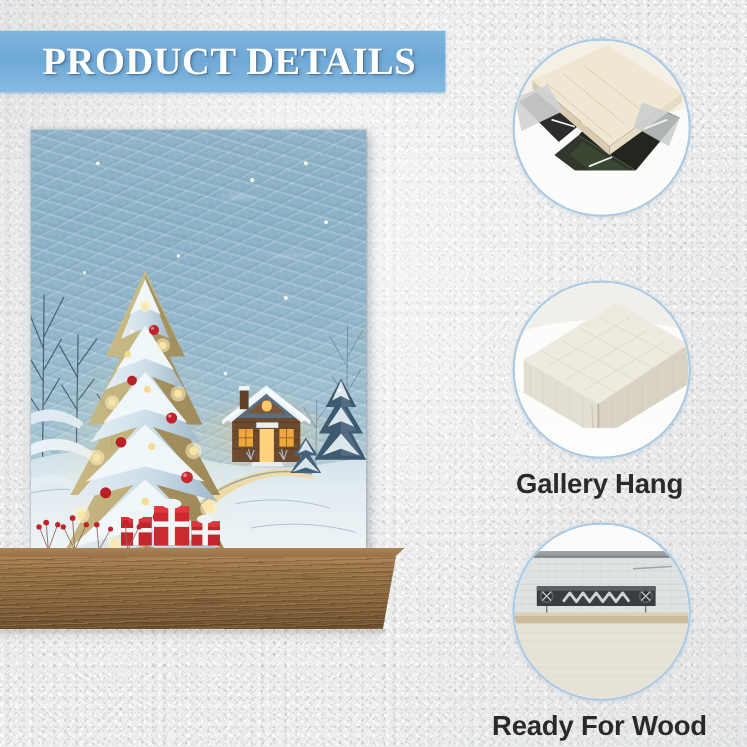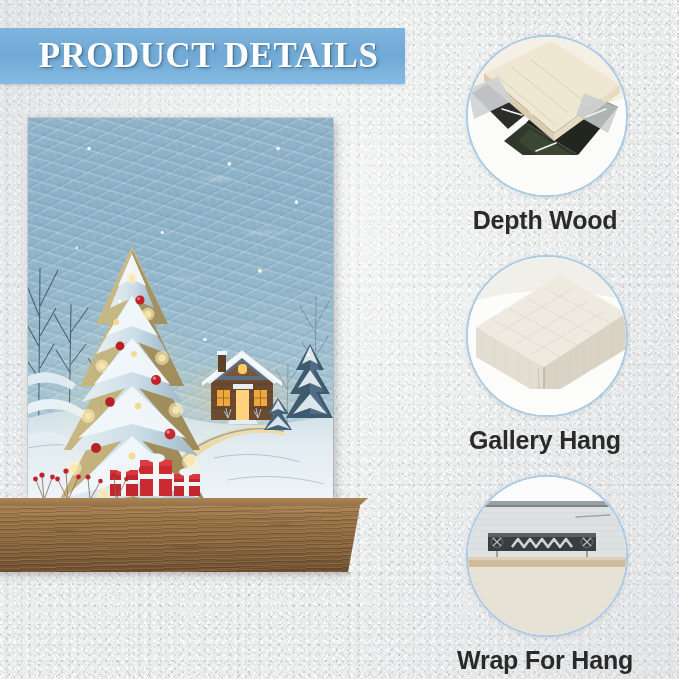--- a/index.html
+++ b/index.html
@@ -379,21 +379,20 @@
         <path d="M116 56 L150 70 L140 96 L108 78 Z" fill="#c9ccce" opacity="0.85"></path>
 
         <g stroke="#f2f2f2" stroke-width="1.6" stroke-linecap="round">
           <path d="M34 72 L54 78"></path>
             <path d="M118 80 L138 72"></path>
             <path d="M68 114 L88 106"></path>
         </g>
         <rect x="0" y="118" width="158" height="40" fill="#fcfcfb"></rect>
       </svg>
     </div>
-    <div class="cap">Depth Wood</div>
   </div>
 
   <div class="feature" style="top:255px;">
     <div class="circle">
       <svg viewBox="0 0 158 158">
         <rect x="0" y="0" width="158" height="158" fill="#fcfcfa"></rect>
         <path d="M0 0 H158 V44 C110 30 48 30 0 46 Z" fill="#f1efe9"></path>
 
         <path d="M8 70 L92 18 L158 56 L76 110 Z" fill="#eeeae0"></path>
 
@@ -467,16 +466,16 @@
 
         <rect x="0" y="80" width="158" height="10" fill="#cdbb99"></rect>
         <rect x="0" y="80" width="158" height="3" fill="#ded0b4"></rect>
 
         <rect x="0" y="90" width="158" height="68" fill="#e6e2d6"></rect>
         <g stroke="#ddd8ca" stroke-width="0.6" opacity="0.8">
           <path d="M0 98 H158 M0 106 H158 M0 114 H158 M0 122 H158 M0 130 H158 M0 138 H158"></path>
         </g>
       </svg>
     </div>
-    <div class="cap">Wrap For Hang</div>
+    <div class="cap">Ready For Wood</div>
   </div>
 
 </div>
 
 </body></html>

